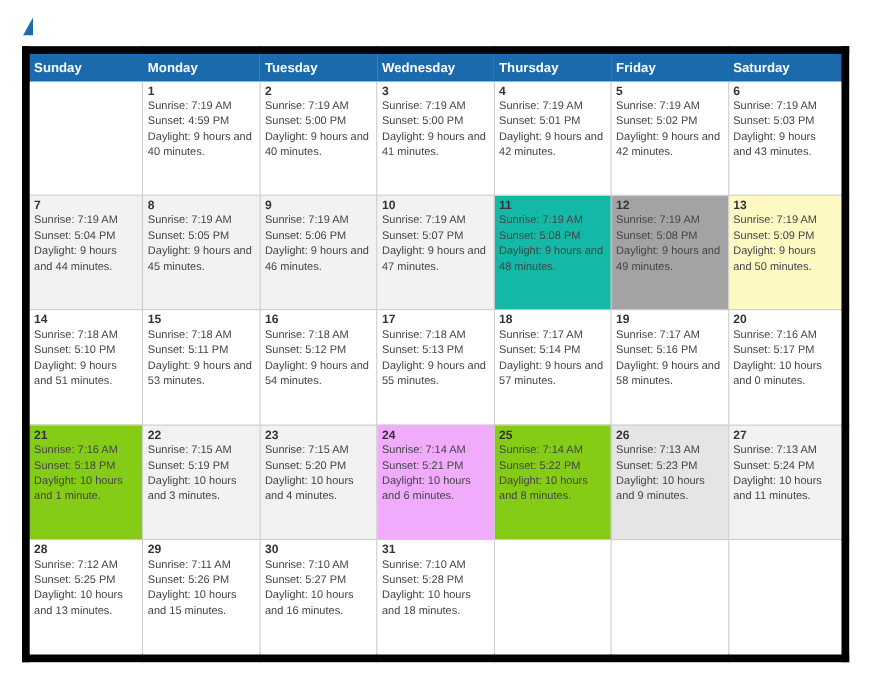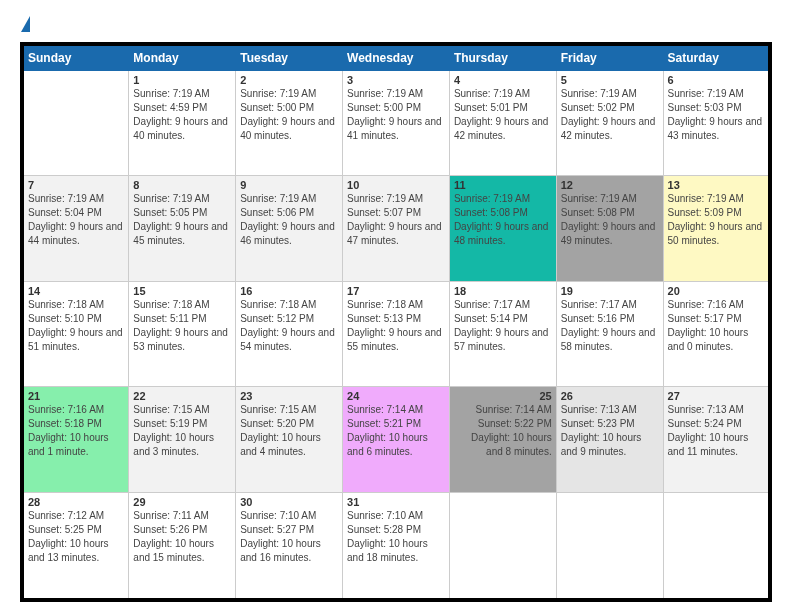--- a/index.html
+++ b/index.html
@@ -32,21 +32,21 @@
       color: #333;
       line-height: 1.1;
     }
     .location {
       font-size: 14px;
       color: #555;
       margin-top: 2px;
     }
     .calendar {
       flex: 1;
-      border: 4px solid #000000;
+      border: 7px solid #000000;
       border-collapse: collapse;
       width: 100%;
       table-layout: fixed;
     }
     .calendar th {
       background-color: #1a6aad;
       color: #fff;
       font-size: 12px;
       font-weight: bold;
       padding: 5px 4px;
@@ -220,37 +220,37 @@
           <td>
             <div class="day-number">19</div>
             <div class="day-info">Sunrise: 7:17 AM<br>Sunset: 5:16 PM<br>Daylight: 9 hours and 58 minutes.</div>
           </td>
           <td>
             <div class="day-number">20</div>
             <div class="day-info">Sunrise: 7:16 AM<br>Sunset: 5:17 PM<br>Daylight: 10 hours and 0 minutes.</div>
           </td>
         </tr>
         <tr>
-          <td style="background: #86efac; margin-left: 15px;">
+          <td style="background: #84cc16; margin-left: 15px;">
             <div class="day-number">21</div>
             <div class="day-info">Sunrise: 7:16 AM<br>Sunset: 5:18 PM<br>Daylight: 10 hours and 1 minute.</div>
           </td>
           <td style="background: rgb(242, 242, 242);">
             <div class="day-number">22</div>
             <div class="day-info">Sunrise: 7:15 AM<br>Sunset: 5:19 PM<br>Daylight: 10 hours and 3 minutes.</div>
           </td>
           <td style="background: rgb(242, 242, 242);">
             <div class="day-number">23</div>
             <div class="day-info">Sunrise: 7:15 AM<br>Sunset: 5:20 PM<br>Daylight: 10 hours and 4 minutes.</div>
           </td>
           <td style="background: #f0abfc; margin-left: 27px;">
             <div class="day-number">24</div>
             <div class="day-info">Sunrise: 7:14 AM<br>Sunset: 5:21 PM<br>Daylight: 10 hours and 6 minutes.</div>
           </td>
-          <td style="background: #a3a3a3; text-align: right;">
+          <td style="background: #84cc16;">
             <div class="day-number">25</div>
             <div class="day-info">Sunrise: 7:14 AM<br>Sunset: 5:22 PM<br>Daylight: 10 hours and 8 minutes.</div>
           </td>
           <td style="background: #e5e5e5;">
             <div class="day-number">26</div>
             <div class="day-info">Sunrise: 7:13 AM<br>Sunset: 5:23 PM<br>Daylight: 10 hours and 9 minutes.</div>
           </td>
           <td style="background: rgb(242, 242, 242);">
             <div class="day-number">27</div>
             <div class="day-info">Sunrise: 7:13 AM<br>Sunset: 5:24 PM<br>Daylight: 10 hours and 11 minutes.</div>

